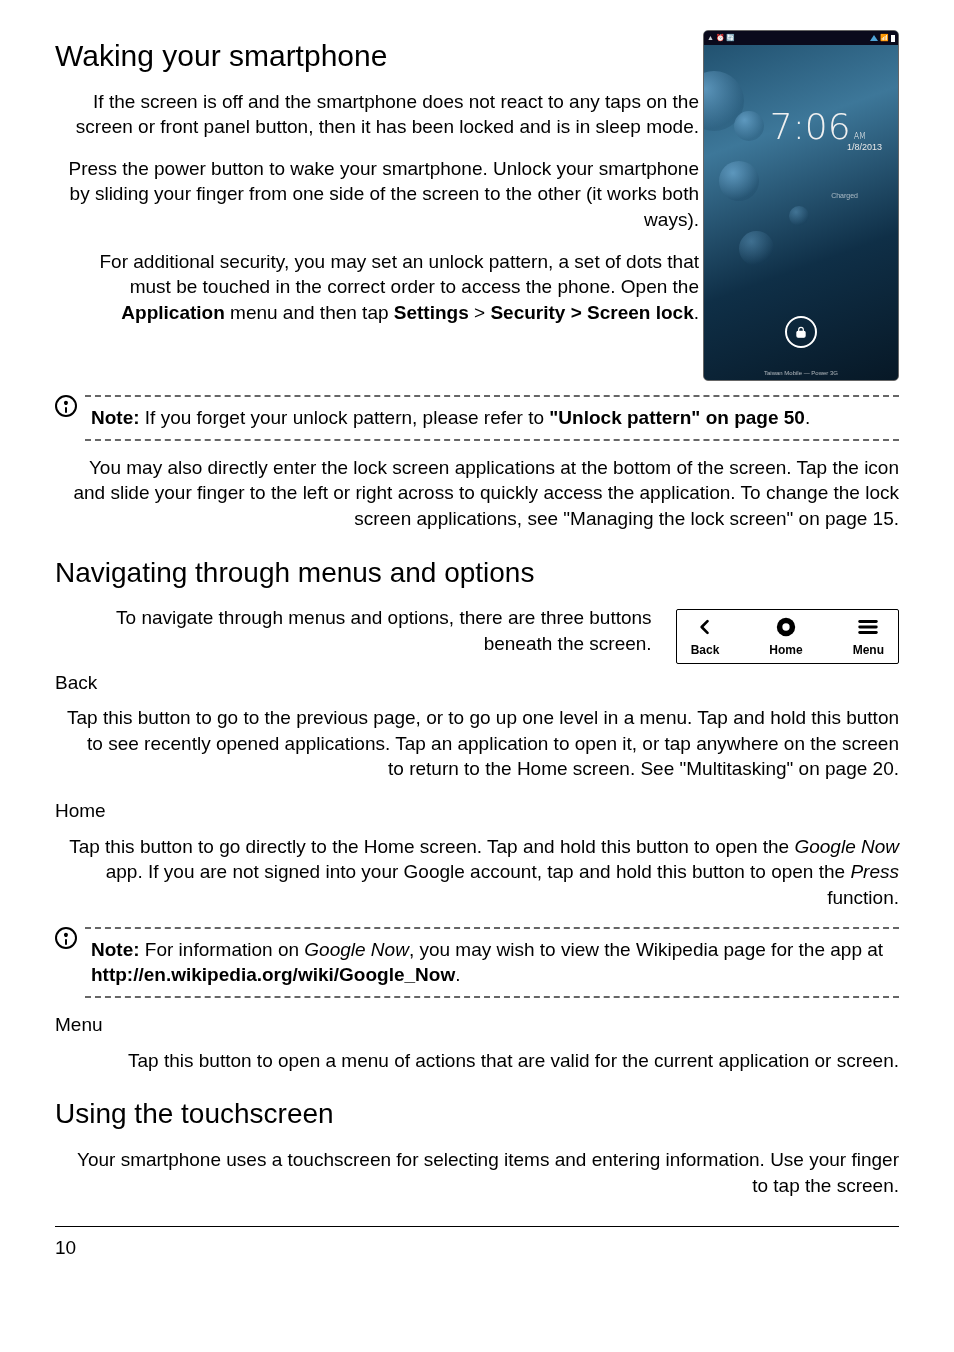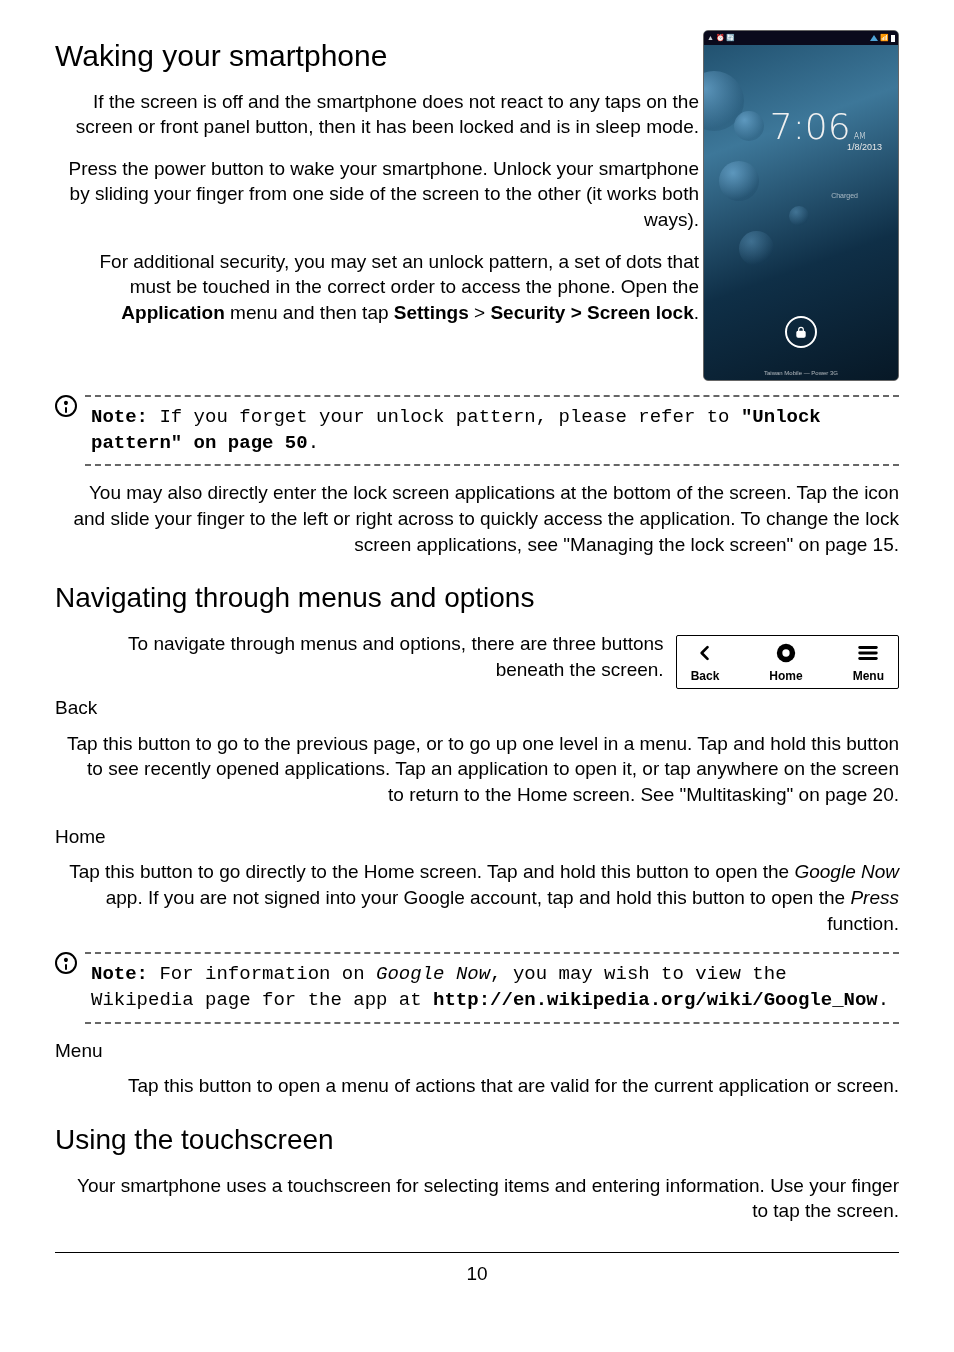--- a/index.html
+++ b/index.html
@@ -169,28 +169,27 @@
     border-radius: 1px;
     left: 50%;
     transform: translateX(-50%);
     top: 11px;
   }
   .note-body {
     flex: 1;
     border-top: 2px dashed #666;
     border-bottom: 2px dashed #666;
     padding: 8px 6px 8px 6px;
-    font-family: Liberation Mono, monospace;
   }
   .bold { font-weight: bold; }
   .italic { font-style: italic; }
   .nav-row {
     display: flex;
     align-items: flex-start;
-    gap: 12px;
+    gap: 24px;
   }
   .nav-text { flex: 1; }
   .nav-buttons {
     border: 1px solid #000;
     border-radius: 2px;
     padding: 6px 14px 4px 14px;
     display: flex;
     gap: 50px;
     position: relative;
     top: 4px;
@@ -208,21 +207,21 @@
     width: 26px;
     height: 22px;
     display: flex;
     align-items: center;
     justify-content: center;
   }
   .footer-line {
     border-top: 1.5px solid #000;
     margin-top: 28px;
     padding-top: 8px;
-    text-align: center;
+    text-align: left;
     font-size: 19px;
   }
 </style>
 </head>
 <body>
 
 <div class="top-section">
   <div class="top-text">
     <div class="h2">Waking your smartphone</div>
     <p class="body-text">If the screen is off and the smartphone does not react to any taps on the screen or front panel button, then it has been locked and is in sleep mode.</p>

